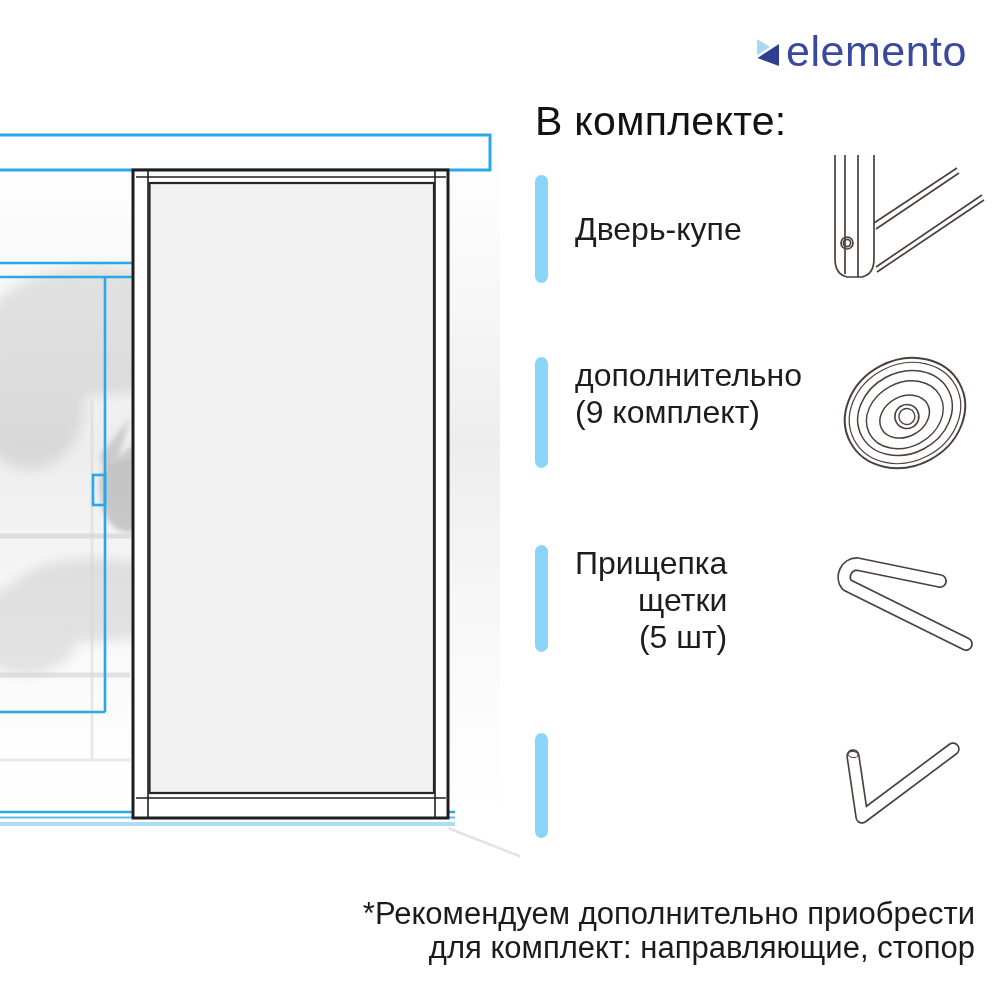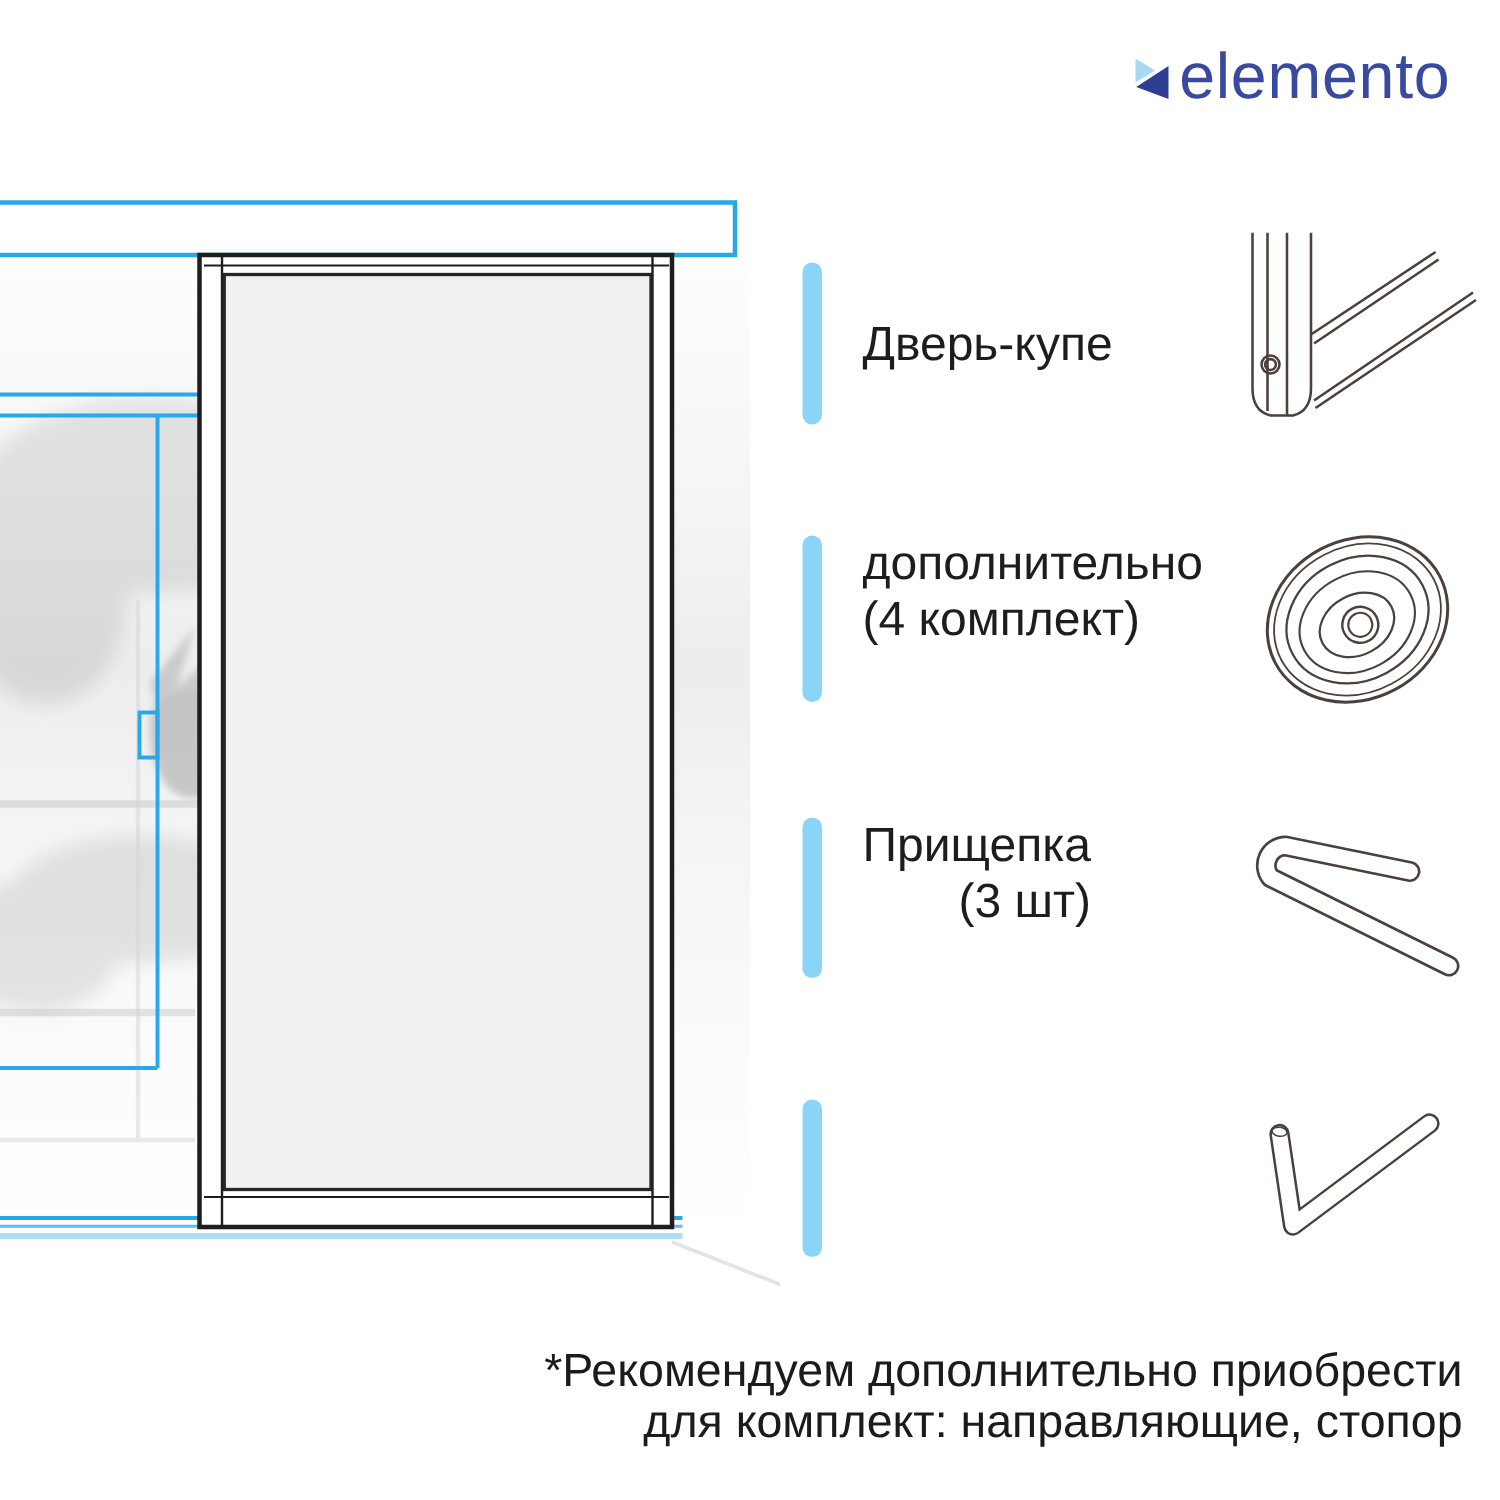--- a/index.html
+++ b/index.html
@@ -104,41 +104,43 @@
   </svg>
 
   <div class="logo">
     <svg class="logo-mark" viewBox="0 0 30 32" aria-hidden="true">
       <polygon points="3,3 3,19 16,11" fill="#A9D9F2"></polygon>
       <polygon points="3.5,22 25,8 25,30" fill="#2E3F93"></polygon>
     </svg>
     <span class="logo-text">elemento</span>
   </div>
 
+  <h1 class="title">В комплекте:</h1>
 
   <div class="row r1">
     <div class="bar"></div>
     <div class="lines">
       <div>Дверь-купе</div>
     </div>
   </div>
 
   <div class="row r2">
     <div class="bar"></div>
     <div class="lines">
       <div>дополнительно</div>
-      <div>(4 комплект)</div>
+      <div>(9 комплект)</div>
     </div>
   </div>
 
   <div class="row r3">
     <div class="bar"></div>
     <div class="lines">
       <div>Прищепка</div>
-      <div>(3 шт)</div>
+      <div>щетки</div>
+      <div>(5 шт)</div>
     </div>
   </div>
 
   <div class="row r4">
     <div class="bar"></div>
   </div>
 
   <div class="icon-box icon-door">
     <svg viewBox="0 0 175 145" aria-hidden="true">
       <g fill="none" stroke="#4B403B" stroke-width="1.7">

